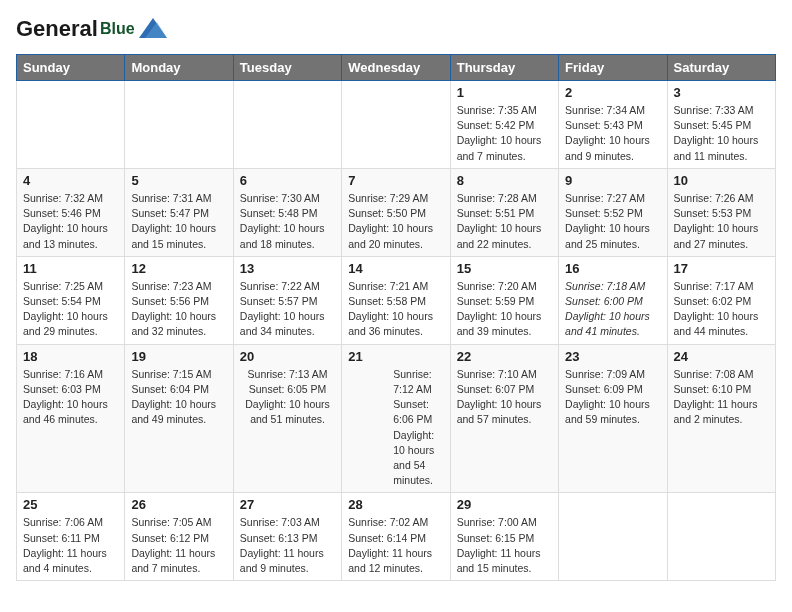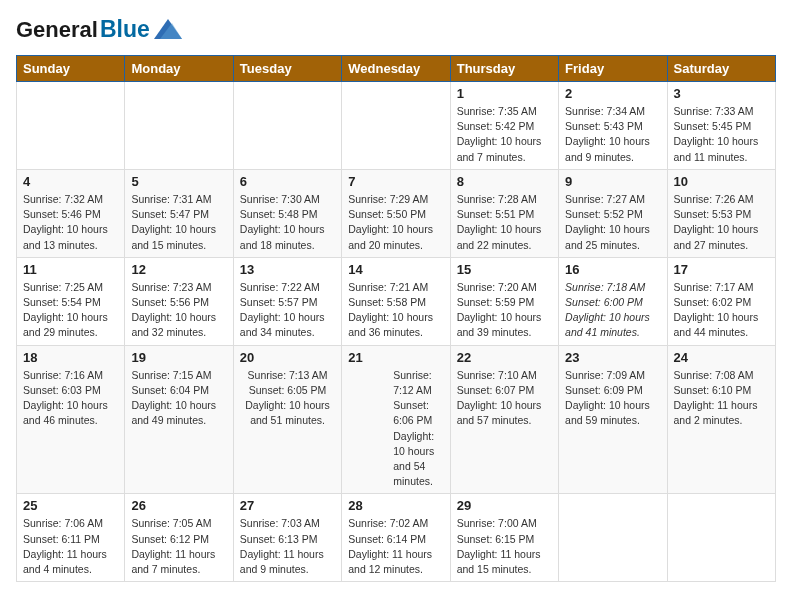--- a/index.html
+++ b/index.html
@@ -33,21 +33,21 @@
     .location {
       font-size: 16px;
       color: #444;
     }
     .calendar {
       width: 100%;
       border-collapse: collapse;
       border: 1px solid #ccc;
     }
     .calendar th {
-      background: #a16207;
+      background: #737373;
       color: #fff;
       text-align: left;
       padding: 5px 6px;
       font-size: 13px;
       font-weight: bold;
       border: 1px solid #2060a0;
     }
     .calendar td {
       width: 14.28%;
       vertical-align: top;
@@ -74,21 +74,21 @@
     }
     .empty { background: #fff !important; }
   </style>
 </head>
 <body>
 
 <div class="header">
   <div class="logo">
     <div style="display:flex;align-items:center;gap:2px;">
       <span style="font-size:22px;font-weight:bold;color:#1a1a1a;">General</span>
-      <span style="font-size:23px;font-weight:bold;color:#0369a1;">Blue</span>
+      <span style="font-size:16px;font-weight:bold;color:#14532d;">Blue</span>
       <svg width="28" height="20" viewBox="0 0 28 20" style="margin-left:2px;margin-top:-2px;">
         <polygon points="0,20 14,0 28,20" fill="#2e6db4"></polygon>
         <polygon points="6,20 18,4 28,20" fill="#5a9fd4" opacity="0.5"></polygon>
       </svg>
     </div>
   </div>
 </div>
 
 <table class="calendar">
   <thead>

